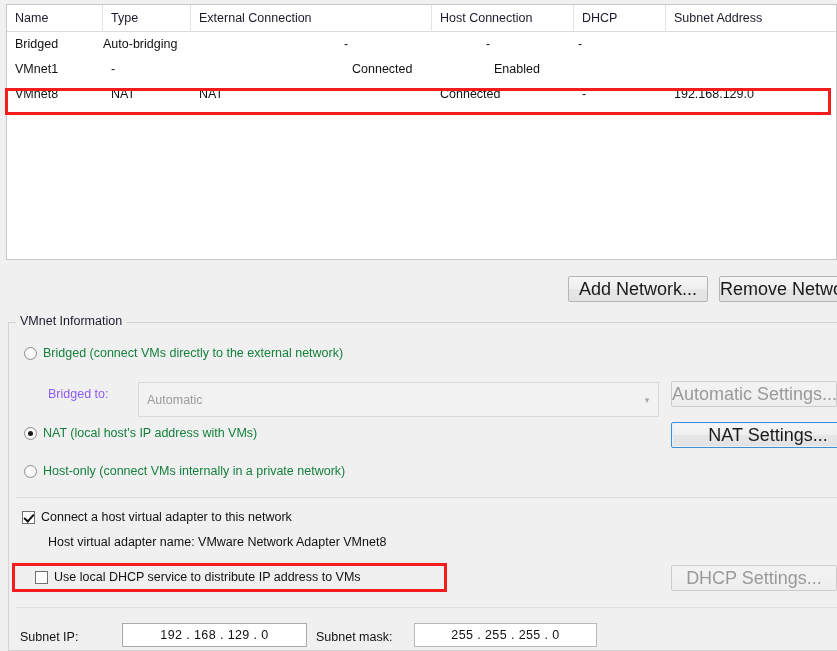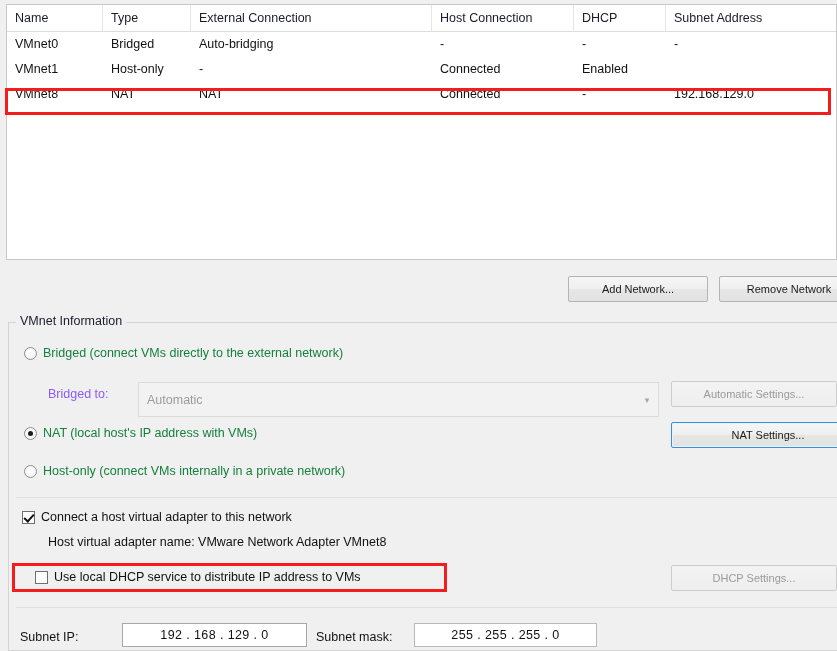--- a/index.html
+++ b/index.html
@@ -79,21 +79,21 @@
     height: 27px;
     border: 3px solid #f41c1c;
     box-sizing: border-box;
     pointer-events: none;
     z-index: 5;
   }
 
   
   .btn {
     font-family: "Liberation Sans", sans-serif;
-    font-size: 11px;
+    font-size: 18px;
     color: #1a1a1a;
     background: linear-gradient(to bottom, #f6f6f6 0%, #efefef 48%, #e6e6e6 52%, #e2e2e2 100%);
     border: 1px solid #b4b4b4;
     border-radius: 2px;
     text-align: center;
     box-sizing: border-box;
     cursor: default;
     white-space: nowrap;
     overflow: hidden;
   }
@@ -356,31 +356,29 @@
   <div class="tbl-header">
     <div class="th c-name">Name</div>
     <div class="th c-type">Type</div>
     <div class="th c-extc">External Connection</div>
     <div class="th c-hostc">Host Connection</div>
     <div class="th c-dhcp">DHCP</div>
     <div class="th c-subnet">Subnet Address</div>
   </div>
 
   <div class="tbl-row">
-    <div class="td c-name">VMnet0</div>
     <div class="td c-type">Bridged</div>
     <div class="td c-extc">Auto-bridging</div>
     <div class="td c-hostc">-</div>
     <div class="td c-dhcp">-</div>
     <div class="td c-subnet">-</div>
   </div>
 
   <div class="tbl-row">
     <div class="td c-name">VMnet1</div>
-    <div class="td c-type">Host-only</div>
     <div class="td c-extc">-</div>
     <div class="td c-hostc">Connected</div>
     <div class="td c-dhcp">Enabled</div>
   </div>
 
   <div class="tbl-row">
     <div class="td c-name">VMnet8</div>
     <div class="td c-type">NAT</div>
     <div class="td c-extc">NAT</div>
     <div class="td c-hostc">Connected</div>

